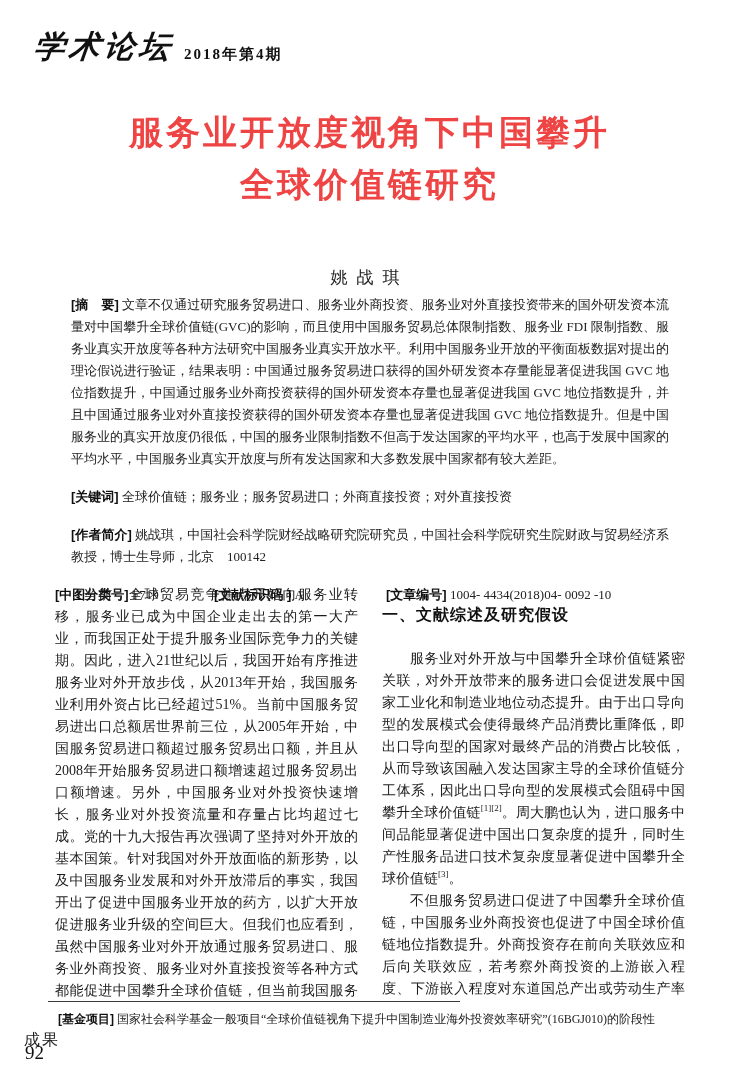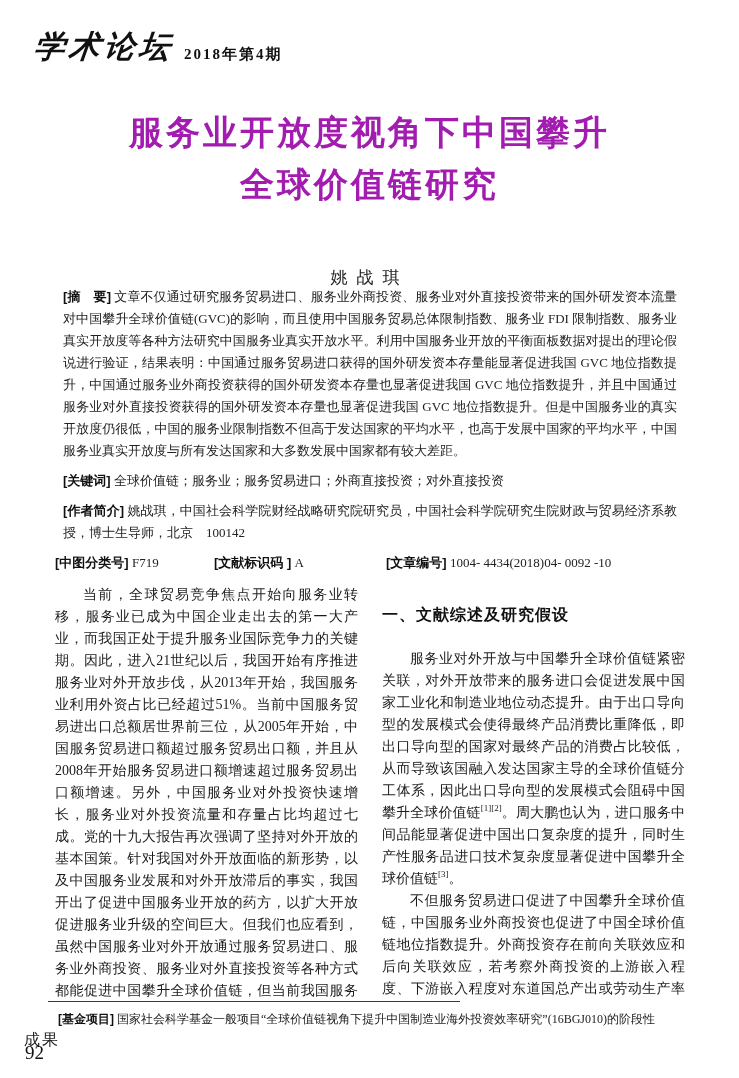--- a/index.html
+++ b/index.html
@@ -23,33 +23,33 @@
   .issue{
     font-size:15px;font-weight:bold;letter-spacing:2px;
     padding-bottom:4px;color:#111;
   }
   
   .title{
     position:absolute;top:106px;left:0;width:739px;
     text-align:center;
     font-family:"Liberation Sans","DejaVu Sans",sans-serif;
     font-weight:700;font-size:34px;line-height:52px;letter-spacing:3px;
-    color:#a21caf;margin:0;
+    color:#ef4444;margin:0;
   }
   .author{
     position:absolute;top:226px;left:0;width:739px;
     text-align:center;font-size:17px;letter-spacing:9px;color:#222;margin-top:40px;
   }
   
   .front{
     position:absolute;top:278px;left:55px;width:630px;
     font-size:13px;line-height:22px;text-align:justify;
     color:#222;
   }
-  .front p{margin:8px;}
+  .front p{margin:16px;}
   .label{
     font-family:"Liberation Sans","DejaVu Sans",sans-serif;
     font-weight:700;color:#111;
   }
   .meta-row{display:flex;margin-top:6px;line-height:22px;}
   .meta-cell1{width:159px;}
   .meta-cell2{width:172px;}
   .meta-cell3{flex:1;}
   
   .columns{

